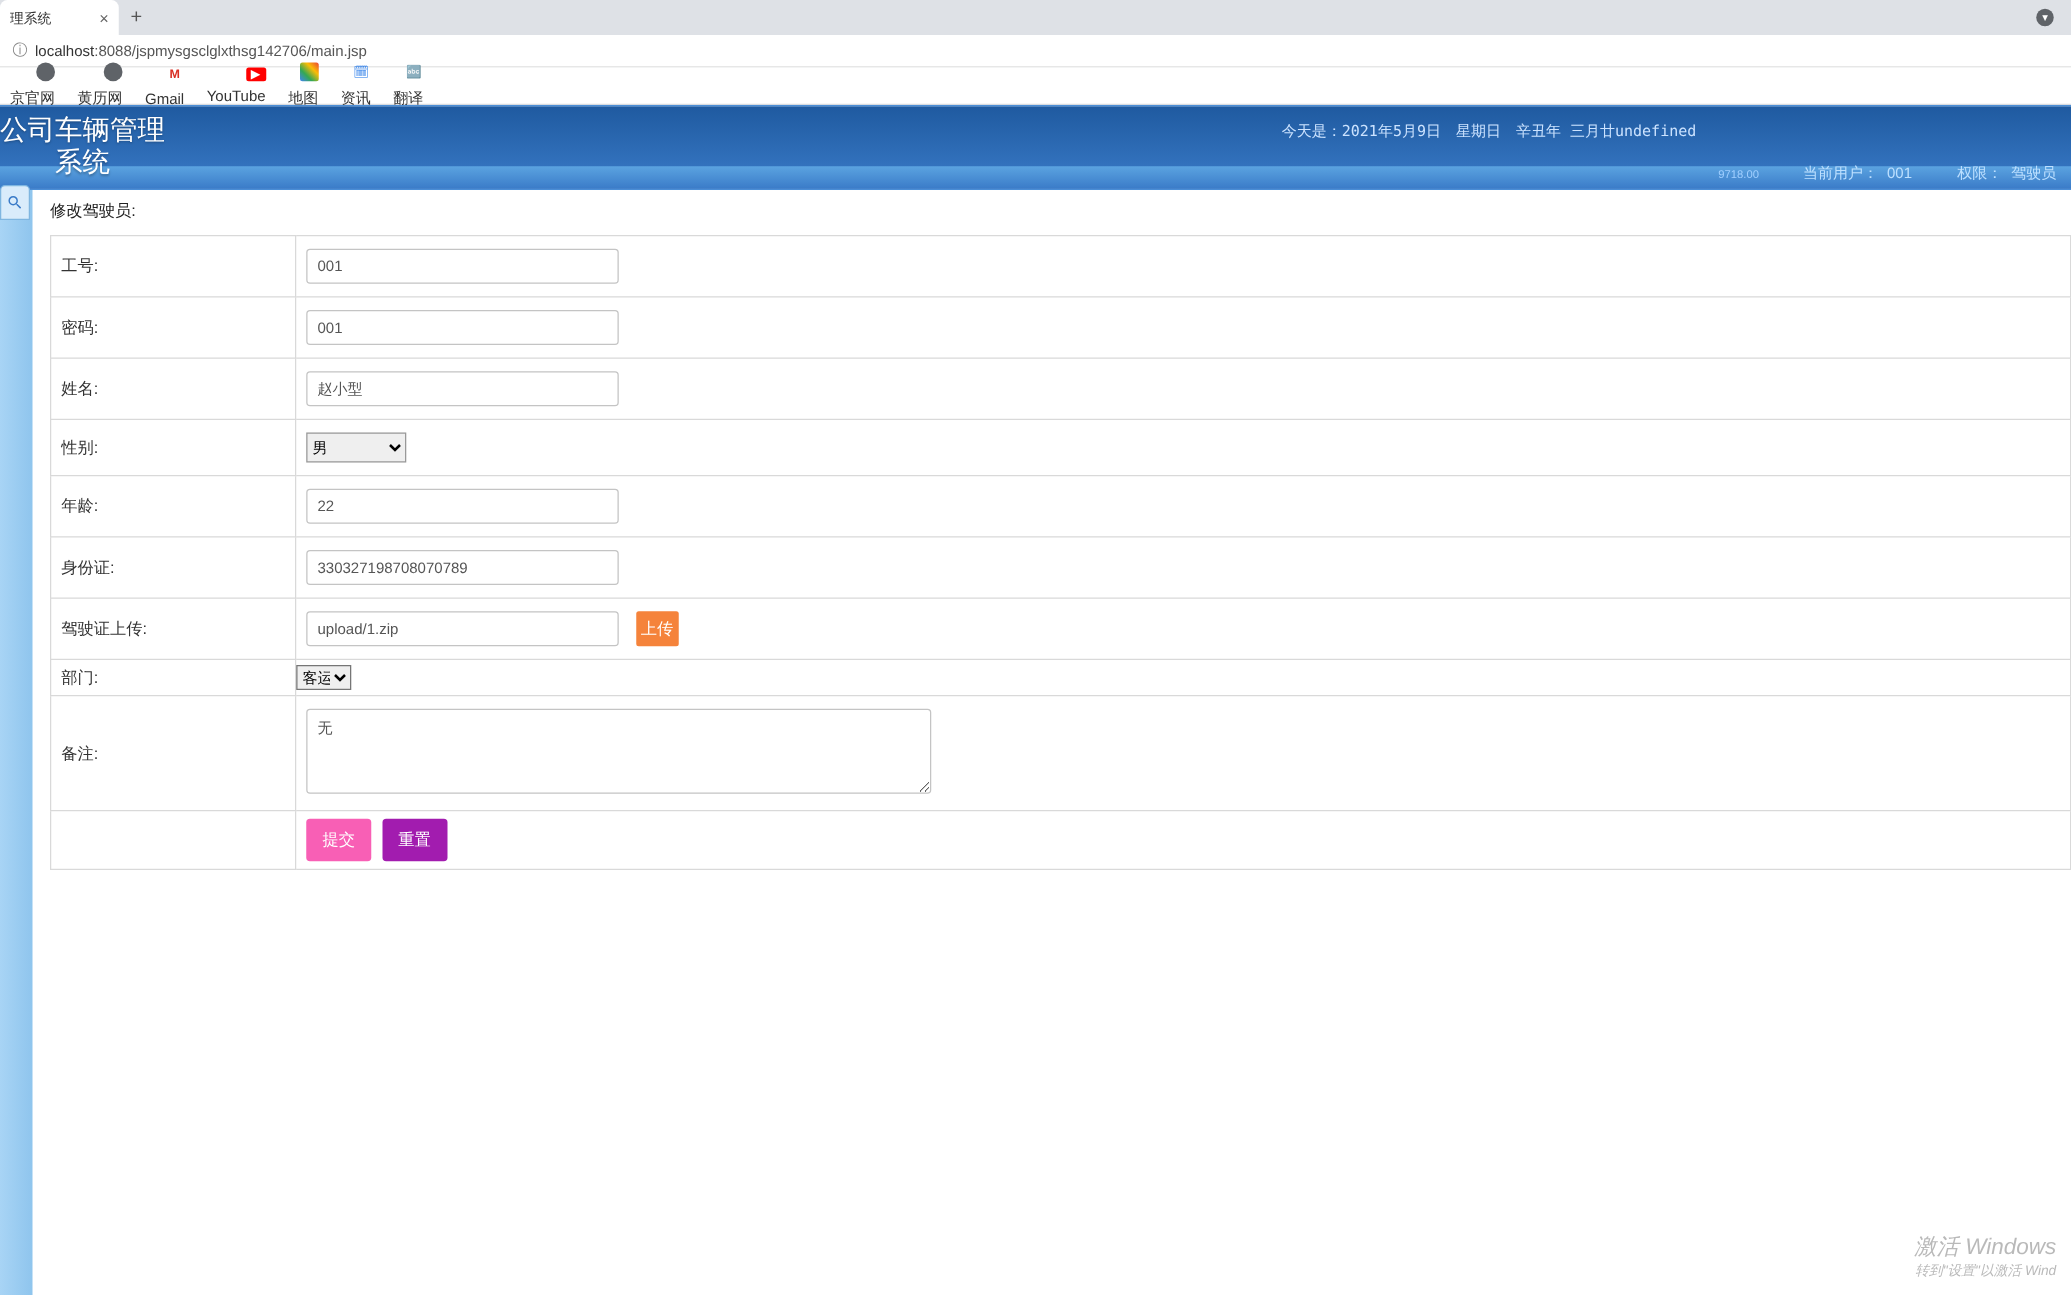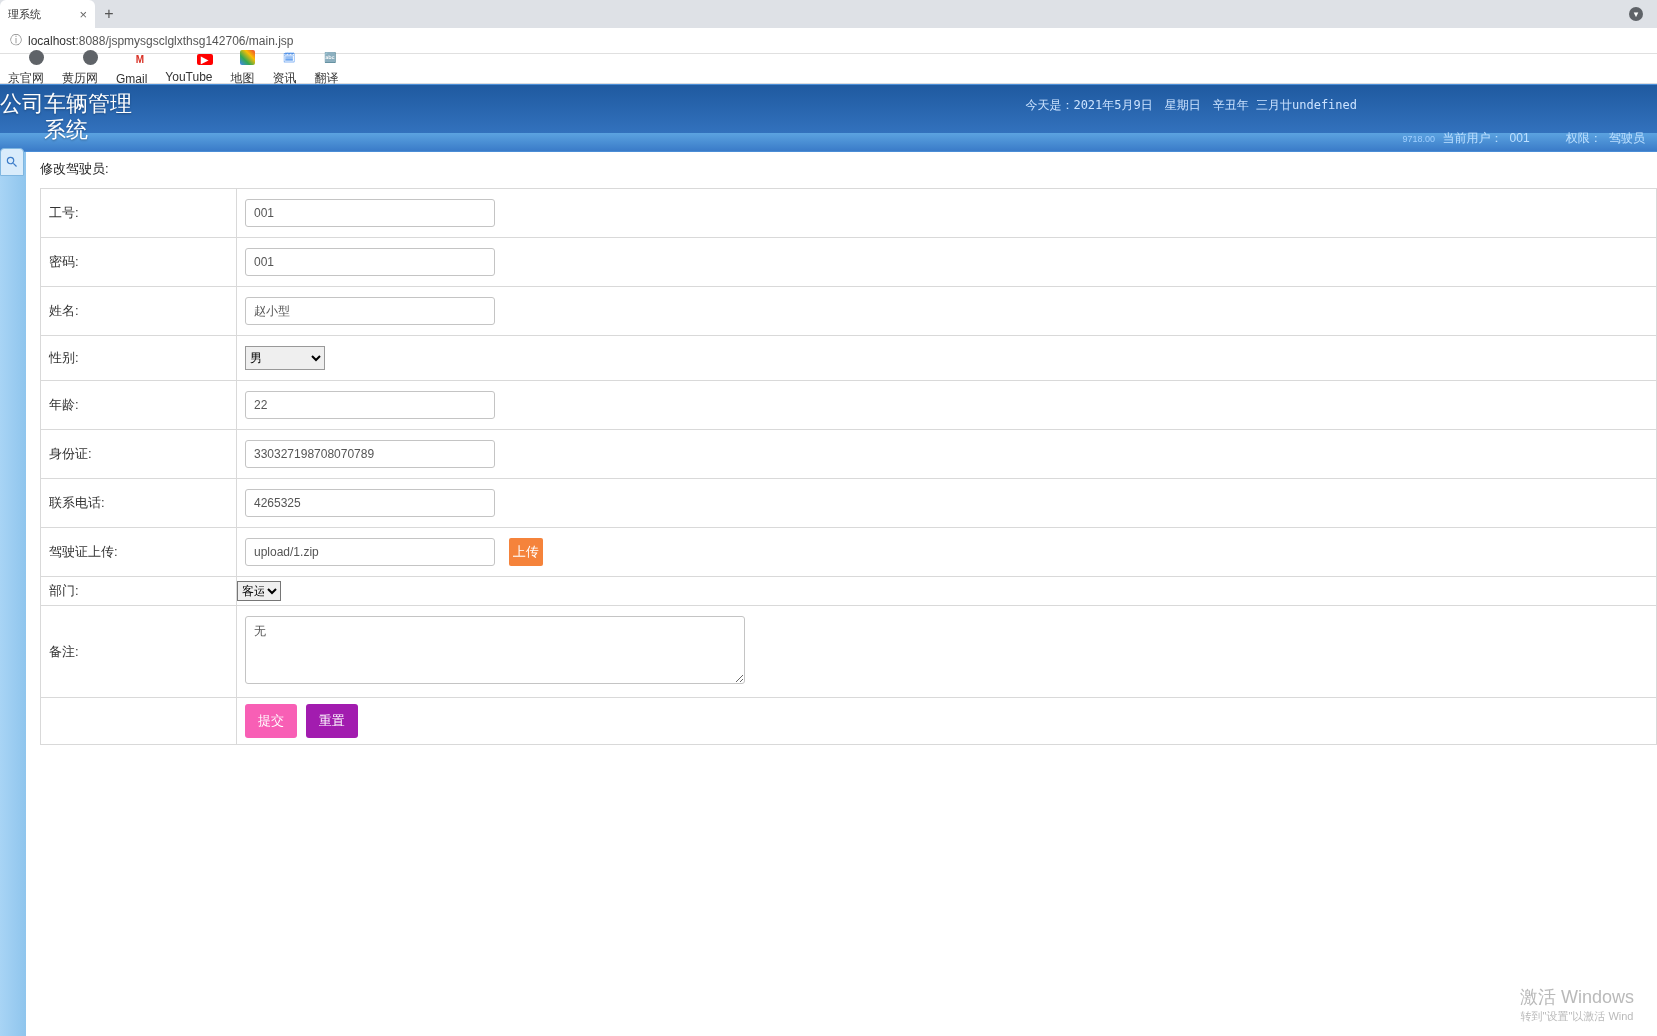--- a/index.html
+++ b/index.html
@@ -26,21 +26,21 @@
     .bm-ico.map { background: linear-gradient(45deg,#4285f4,#34a853,#fbbc05,#ea4335); border-radius: 2px; }
     .bm-ico.news { color: #1a73e8; }
     .bm-ico.trans { color: #1a73e8; }
 
     
     .app-header { height: 68px; background: linear-gradient(to bottom, #1f5aa0, #3a7bc8); position: relative; color: #fff; border-top: 1px solid #4a8dd6; border-bottom: 1px solid #4a8dd6; padding-left: 22px; }
     .app-header::before { content: ""; position: absolute; left: 0; right: 0; bottom: 0; height: 18px; background: linear-gradient(to bottom, #5ba3e0, #3a7bc8); }
     .app-title { position: absolute; left: 0; top: 6px; font-size: 22px; font-weight: 500; text-shadow: 0 1px 2px rgba(0,0,0,0.3); line-height: 1.2; }
     .app-date { position: absolute; right: 300px; top: 12px; font-size: 12px; color: #cce3ff; font-family: SimSun, monospace; }
     .app-user { position: absolute; right: 12px; bottom: 4px; font-size: 12px; color: #bde0ff; font-family: SimSun, monospace; }
-    .app-user .tiny { font-size: 9px; color: #a0cfff; margin-right: 0; }
+    .app-user .tiny { font-size: 9px; color: #a0cfff; margin-right: 28px; }
 
     
     .app-body { display: flex; height: calc(1036px - 28px - 26px - 30px - 68px); }
     .sidebar { width: 26px; background: linear-gradient(to right, #a8d4f5, #8fc5ed); position: relative; }
     .sidebar-tab { position: absolute; top: -4px; left: 0; width: 24px; height: 28px; background: #d9ecfb; border: 1px solid #7fb6e0; border-radius: 4px 4px 0 0; display: flex; align-items: center; justify-content: center; }
     .sidebar-tab svg { width: 14px; height: 14px; fill: #3a7bc8; }
 
     .main { flex: 1; background: #fff; padding: 8px 0 0 14px; overflow: auto; }
     .form-title { font-size: 13px; color: #222; margin-bottom: 10px; }
 
@@ -52,21 +52,21 @@
     .form-table select.dept { width: 44px; height: 20px; border: 1px solid #767676; background: #efefef; font-size: 12px; }
     .upload-btn { display: inline-block; background: #f5833b; color: #fff; padding: 5px 4px; font-size: 13px; border-radius: 2px; margin-left: 10px; cursor: pointer; }
     .dept-row td { padding-top: 4px; padding-bottom: 4px; }
     .form-table textarea { width: 500px; height: 68px; border: 1px solid #c4c4c4; border-radius: 3px; padding: 6px 8px; font-size: 12px; color: #555; resize: both; }
     .btn-row td { padding: 6px 8px; }
     .btn { display: inline-block; padding: 8px 13px; font-size: 13px; color: #fff; border-radius: 3px; border: none; cursor: pointer; margin-right: 5px; }
     .btn-submit { background: #f85fb5; }
     .btn-reset { background: #a21caf; }
 
     
-    .watermark { position: absolute; right: 23px; bottom: 12px; text-align: center; color: rgba(100,100,100,0.45); pointer-events: none; }
+    .watermark { position: absolute; right: 12px; bottom: 12px; text-align: right; color: rgba(100,100,100,0.45); pointer-events: none; font-style: italic; }
     .watermark .wm1 { font-size: 18px; }
     .watermark .wm2 { font-size: 11px; }
   </style>
 </head>
 <body>
 
 <div class="browser-chrome">
   <div class="tab-bar">
     <div class="tab">
       <span>理系统</span>
@@ -162,24 +162,20 @@
       </tr>
       <tr>
         <td class="label">年龄:</td>
         <td><input type="text" value="22" style=""></td>
       </tr>
       <tr>
         <td class="label">身份证:</td>
         <td><input type="text" value="330327198708070789" style=""></td>
       </tr>
       <tr>
-        <td class="label">联系电话:</td>
-        <td><input type="text" value="4265325" style=""></td>
-      </tr>
-      <tr>
         <td class="label">驾驶证上传:</td>
         <td>
           <input type="text" value="upload/1.zip" style="">
           <span class="upload-btn">上传</span>
         </td>
       </tr>
       <tr class="dept-row">
         <td class="label">部门:</td>
         <td style="padding-left:0;"><select class="dept"><option>客运部</option></select></td>
       </tr>

